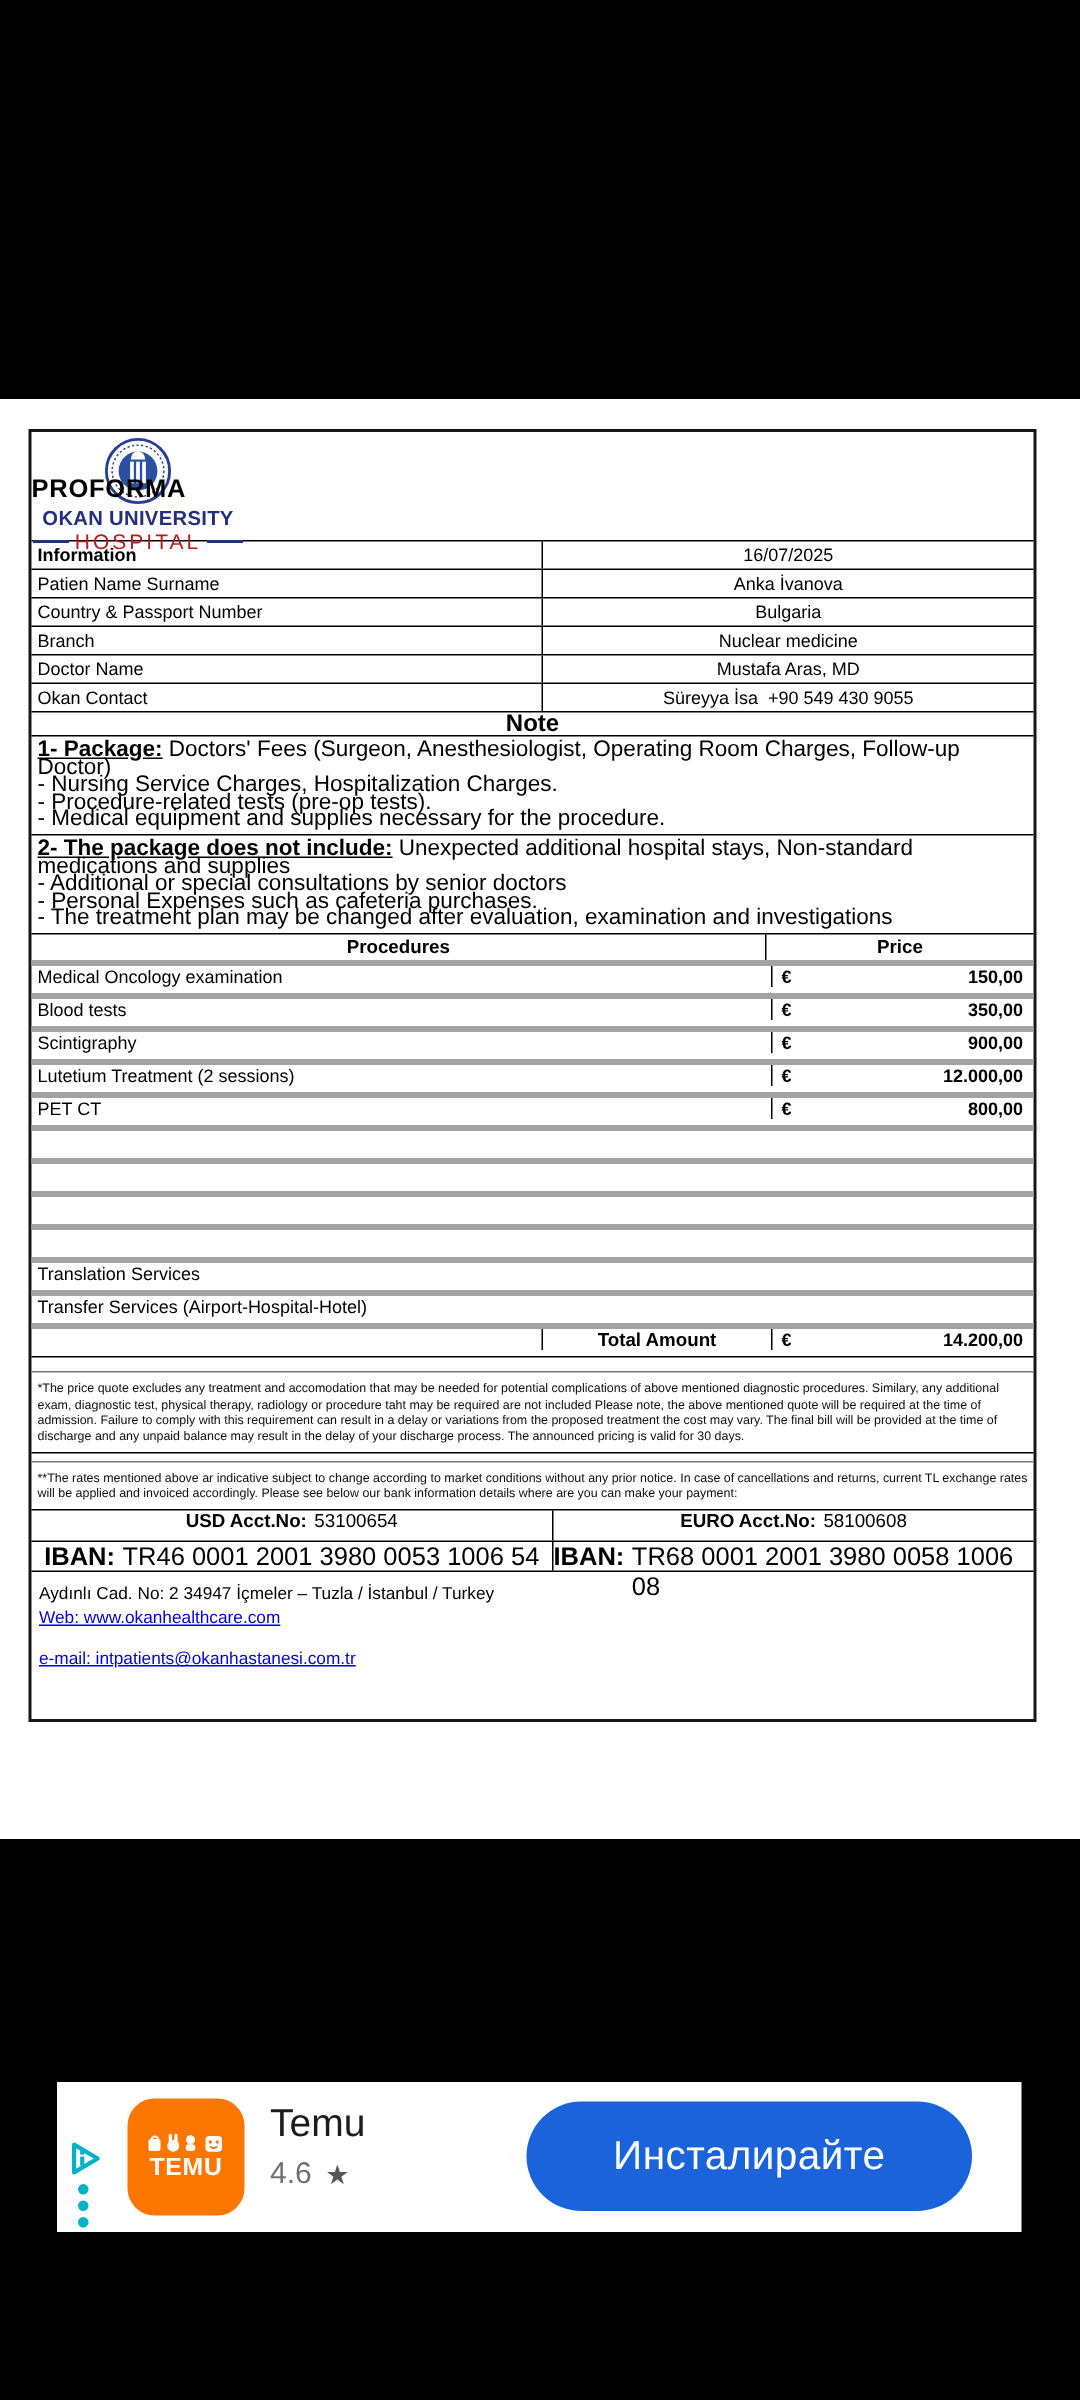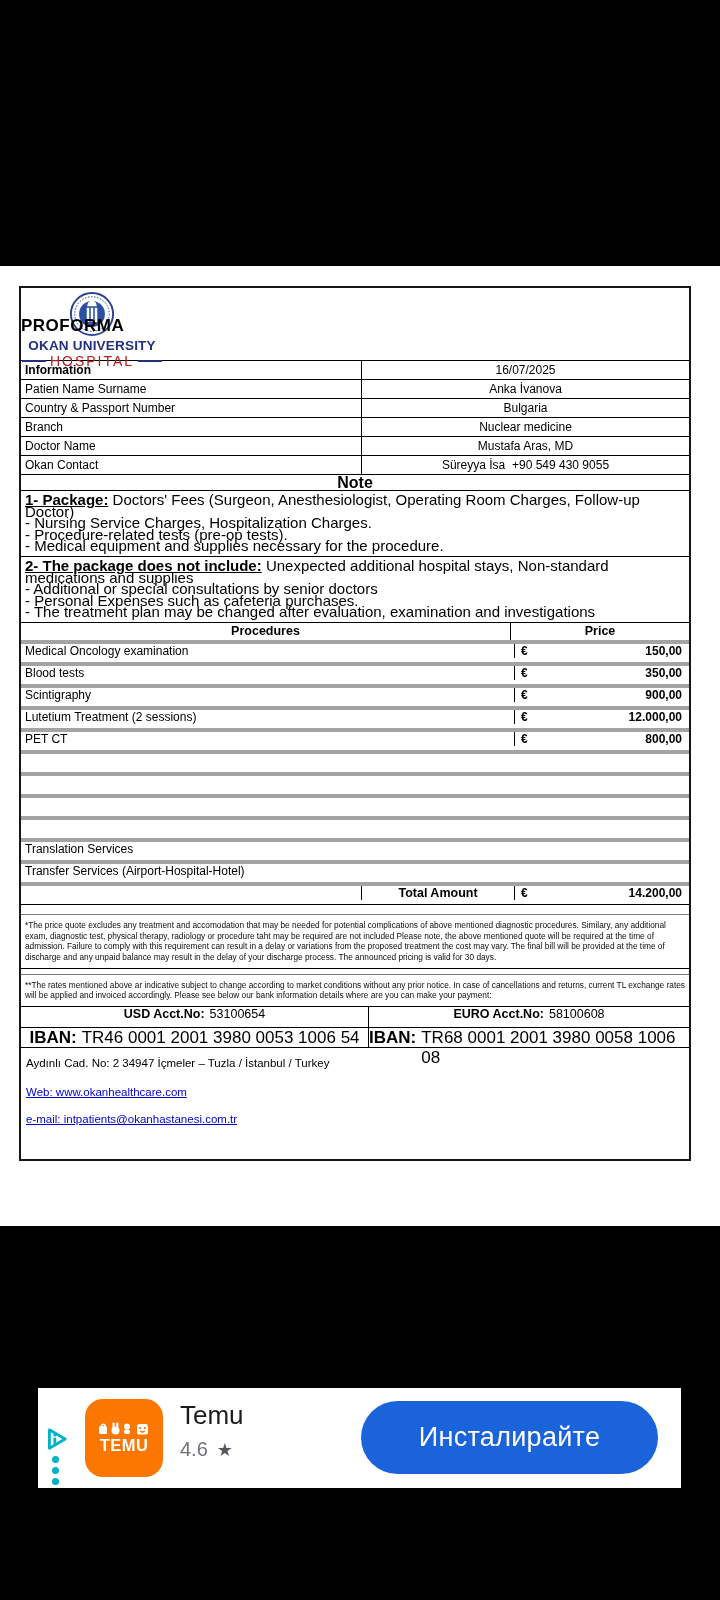--- a/index.html
+++ b/index.html
@@ -40,37 +40,37 @@
   .bank-row{border-bottom:1px solid #000;font-size:8.7px;text-align:center;padding:7px 12px;}
   .bank-row .lbl{font-weight:bold;}
   .bank-row .val{margin-right:7px;}
   .acct-row{display:flex;height:20px;border-bottom:1px solid #000;font-size:12.5px;align-items:stretch;}
   .acct-cell{flex:0 0 347px;display:flex;align-items:flex-start;justify-content:center;gap:5px;}
   .acct-cell.right{flex:1;border-left:1px solid #000;}
   .iban-row{display:flex;height:19px;border-bottom:1px solid #000;font-size:11.5px;align-items:stretch;}
   .iban-row .acct-cell{font-size:17px;}
   
   .address-block{padding:9px 5px 0;font-size:11.5px;}
-  .linkline{padding:0 5px;margin-top:13px;}
+  .linkline{padding:0 5px;}
   .linkline.mail{margin-top:9px;}
   .doclink{color:#0000d4;text-decoration:underline;font-size:11.5px;cursor:pointer;}
   .doc-bottom-space{height:32px;}
   
   .ad{position:absolute;left:38px;top:1388px;width:643px;height:100px;background:#fff;}
   .adchoices{position:absolute;left:6px;top:38px;width:26px;height:26px;cursor:pointer;}
   .ad-dots{position:absolute;left:14px;top:68px;display:flex;flex-direction:column;gap:4px;cursor:pointer;}
   .ad-dots span{width:7px;height:7px;border-radius:50%;background:#00b2c9;}
   .app-icon{position:absolute;left:47px;top:11px;width:78px;height:78px;border-radius:18px;background:#fb7701;
             display:flex;flex-direction:column;align-items:center;justify-content:center;gap:1px;cursor:pointer;}
   .icon-word{color:#fff;font-weight:800;font-size:16.5px;letter-spacing:.5px;font-family:"Liberation Sans",sans-serif;}
   .ad-text{position:absolute;left:142px;top:12px;}
   .ad-title{font-size:26px;color:#1c1c1e;font-weight:500;}
   .ad-rating{margin-top:7px;font-size:20px;color:#6e7276;display:flex;align-items:center;gap:9px;}
   .ad-rating .star{color:#54585c;font-size:18px;}
-  .install-btn{position:absolute;right:23px;top:13px;width:297px;height:73px;border-radius:40px;background:#1a63da;
+  .install-btn{position:absolute;right:33px;top:13px;width:297px;height:73px;border-radius:40px;background:#1a63da;
                color:#fff;font-size:27px;display:flex;align-items:center;justify-content:center;border:none;letter-spacing:.3px;cursor:pointer;}
 </style>
 </head>
 <body>
 
 <div class="screen">
 
   <div class="page">
     <div class="doc">
 

